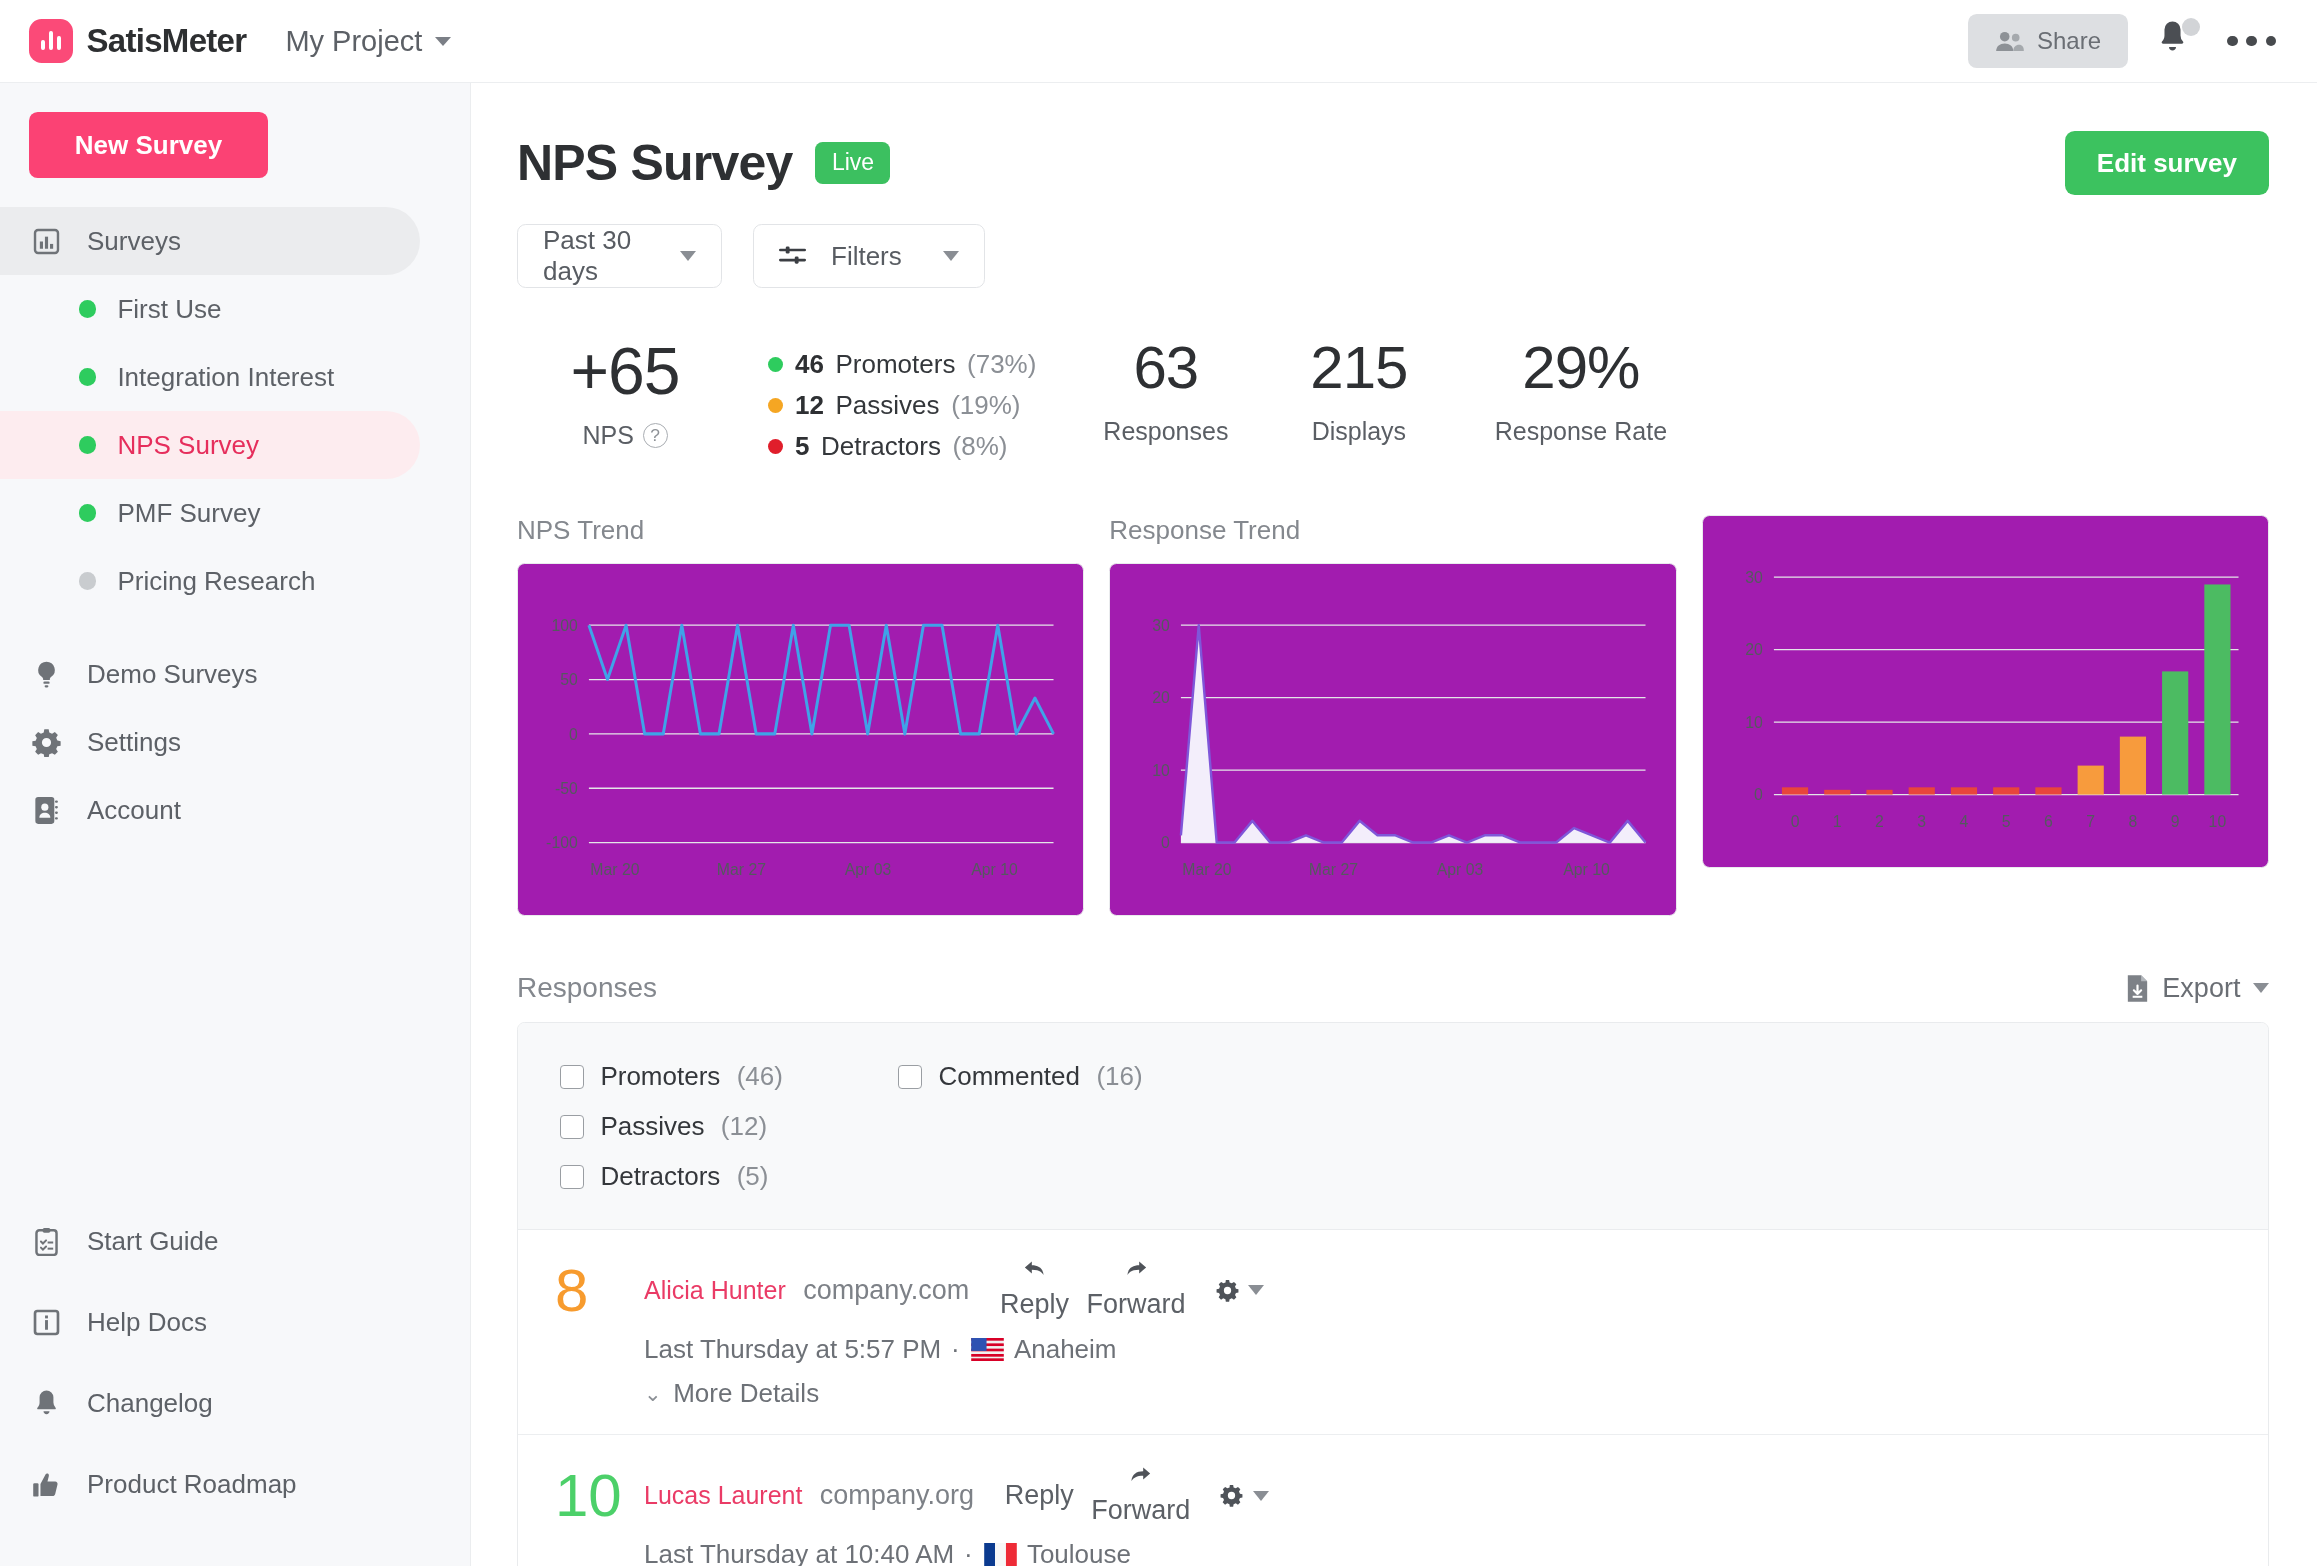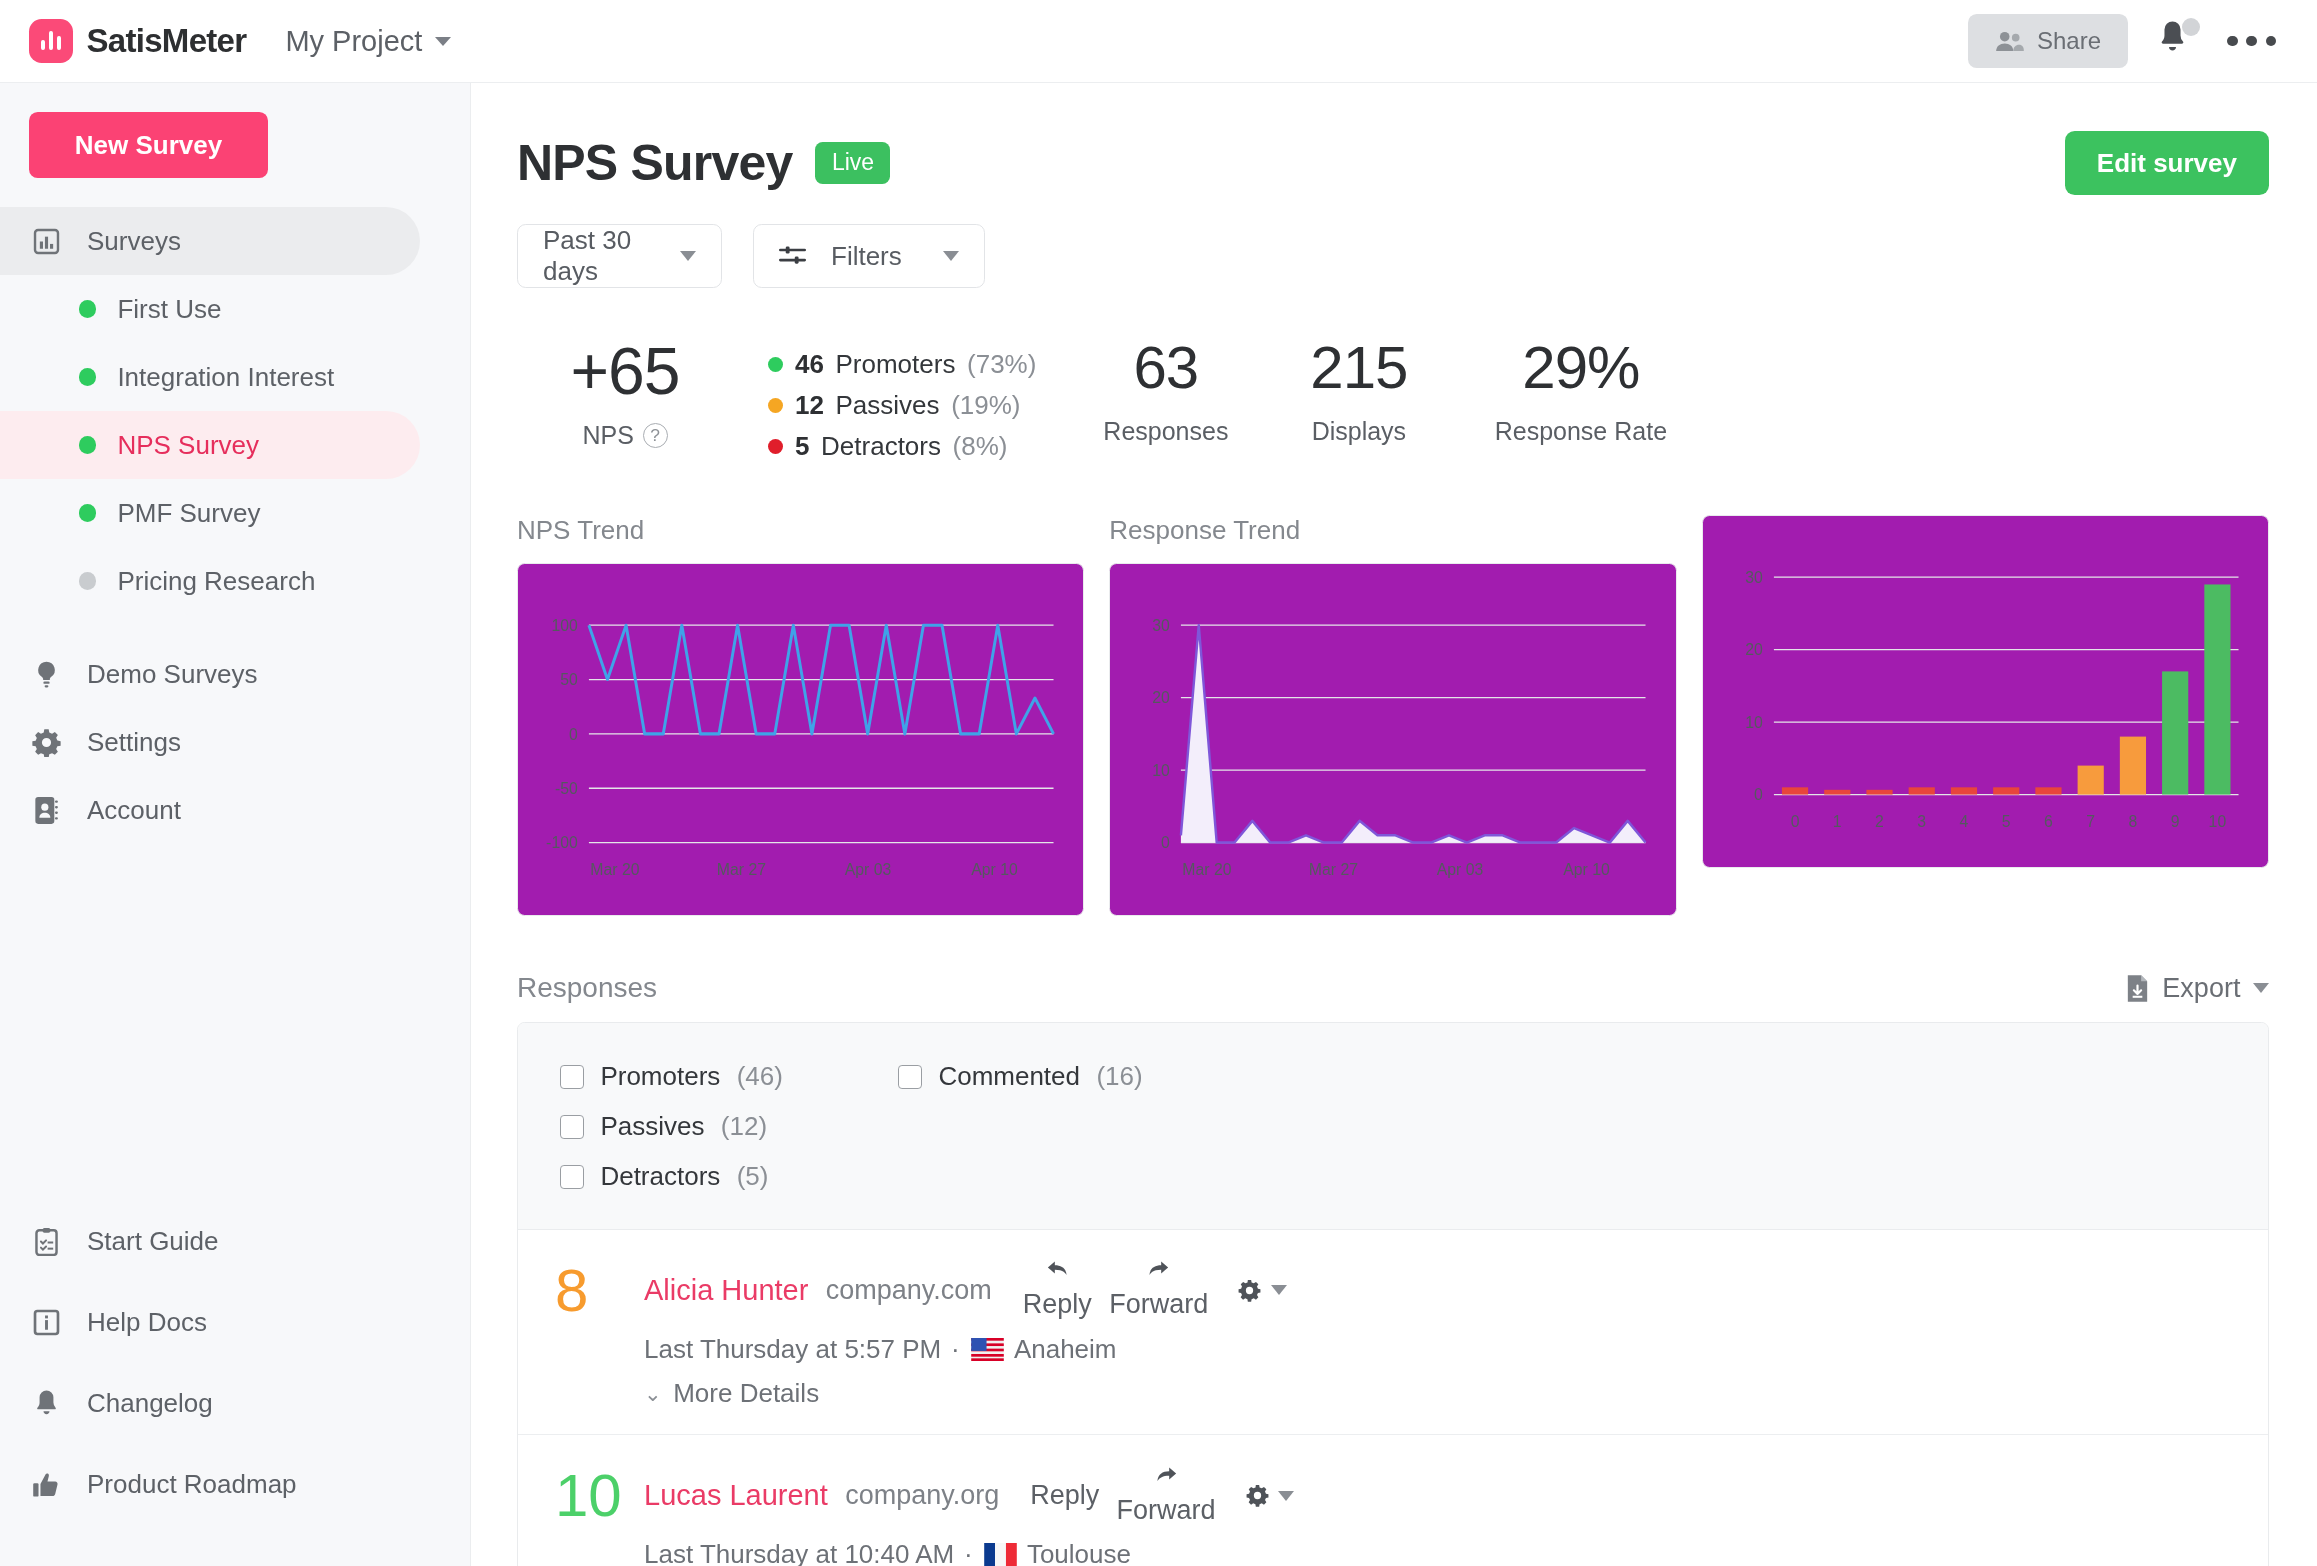--- a/index.html
+++ b/index.html
@@ -167,21 +167,21 @@
   .fitem { display: flex; align-items: center; gap: 16.4px; height: 50px; cursor: pointer; }
   .cbox { width: 24px; height: 24px; border: 1.9px solid #9a9ea3; border-radius: 3.9px; background: #fff; flex: none; }
   .fname { font-size: 26px; color: #34373b; }
   .fcount { font-size: 26px; color: #8b8f95; }
   .resp-item { display: flex; padding: 23px 0 25px 37px; border-bottom: 1px solid #eceef0; background:#fff; }
   .score { width: 89px; font-size: 60px; line-height: 1.25; text-align: left; flex: none; }
   .score.promoter { color: #4cd069; }
   .score.passive { color: #f79b2e; }
   .rbody { padding-top: 7.7px; }
   .rline1 { display: flex; align-items: center; gap: 17.4px; }
-  .rname { font-size: 29px; color: #ea3b66; cursor: pointer; }
+  .rname { font-size: 25px; color: #ea3b66; cursor: pointer; }
   .rdomain { font-size: 27px; color: #7d8187; margin-right: 13.5px; }
   .ract { font-size: 27px; color: #5c6066; display: flex; align-items: center; gap: 9.7px; cursor: pointer; flex-direction: column; }
   .gear-act { display: flex; align-items: center; gap: 8.7px; cursor: pointer; margin-left: 11.6px; }
   .rline2 { font-size: 26px; color: #6d7177; margin-top: 13.5px; display: flex; align-items: center; gap: 0; }
   .flag { display: inline-flex; margin: 0 9.7px 0 11.6px; vertical-align: middle; }
   .rline3 { font-size: 26px; color: #6d7177; margin-top: 13.5px; display: flex; align-items: center; gap: 11.6px; cursor: pointer; }
   .chev-dn { font-size: 21px; color: #8b8f95; }
 </style>
 </head>
 <body>

